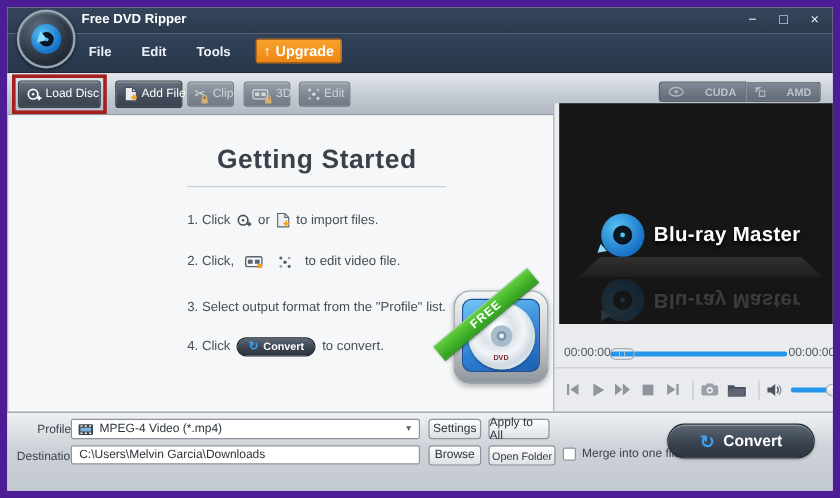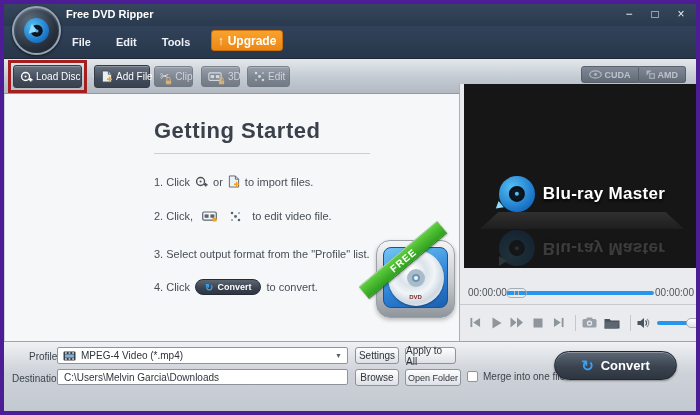--- a/index.html
+++ b/index.html
@@ -1,17 +1,17 @@
 <!DOCTYPE html>
 <html><head>
 <meta charset="utf-8">
 <style>
   * { margin:0; padding:0; box-sizing:border-box; }
   html,body { width:700px; height:415px; font-family:"Liberation Sans",sans-serif; }
-  .window { position:relative; width:700px; height:415px; background:#cfd4da; border:4px solid #4c1d95; overflow:hidden; }
+  .window { position:relative; width:700px; height:415px; background:#cfd4da; border:6px solid #4c1d95; overflow:hidden; }
 
   
   .titlebar { position:absolute; left:0; top:0; right:0; height:22px;
     background:linear-gradient(180deg,#35465c,#2b3a4e); }
   .app-title { position:absolute; left:62px; top:4px; color:#fff; font-size:11px; font-weight:bold; }
   .win-controls { position:absolute; right:8px; top:2px; display:flex; gap:12px; }
   .win-btn { color:#e8edf3; font-size:12px; width:14px; text-align:center; cursor:default; line-height:17px; }
 
   
   .menubar { position:absolute; left:0; top:22px; right:0; height:33px;
@@ -50,29 +50,29 @@
   .tb-sep { width:1px; height:15px; background:#2c343f; margin:0 2px 0 3px; box-shadow:1px 0 0 rgba(255,255,255,.2); }
   .tb-caret { font-size:6px; color:#dfe4ea; padding:0 6px 0 3px; }
   .load-disc { left:9px; width:69px; }
   .add-file { left:90px; width:56px; }
   .clip-btn { left:150px; width:39px; top:7px; height:21px; }
   .btn-3d { left:197px; width:39px; top:7px; height:21px; }
   .edit-btn { left:243px; width:43px; top:7px; height:21px; }
   .lock-badge { position:relative; margin-left:-4px; margin-top:8px; }
   .highlight-red { position:absolute; left:4px; top:1px; width:79px; height:33px; border:3px solid #a51f1f; z-index:3; }
   .gpu-group { position:absolute; right:10px; top:7px; display:flex; }
-  .gpu-btn { height:17px; display:flex; align-items:center; gap:3px; padding:0 7px;
+  .gpu-btn { height:17px; display:flex; align-items:center; gap:18px; padding:0 7px;
     background:linear-gradient(180deg,#6b7582,#4a5462); border:1px solid #3d4652; color:#b9c1ca;
     font-size:9px; font-weight:bold; opacity:.8; }
   .gpu-btn:first-child { border-radius:3px 0 0 3px; }
   .gpu-btn:last-child { border-radius:0 3px 3px 0; border-left:none; }
 
   
   .content { position:absolute; left:1px; top:90px; width:454px; height:247px; background:#f5f7f9; }
-  .gs { position:absolute; left:149px; top:24px; }
+  .gs { position:absolute; left:149px; top:24px;text-align:center; }
   .gs-title { font-size:22px; font-weight:bold; color:#3a414b; letter-spacing:.5px; }
   .gs-rule { width:216px; height:1px; background:#c9cfd6; margin-top:9px; }
   .step { display:flex; align-items:center; gap:5px; font-size:11px; color:#474e56; white-space:nowrap; }
   .step-1 { margin-top:21px; } .step-2 { margin-top:22px; } .step-3 { margin-top:26px; } .step-4 { margin-top:19px; }
   .mini-convert { height:16px; padding:0 9px; border-radius:9px; display:inline-flex; align-items:center; gap:4px;
     background:linear-gradient(180deg,#5d6774,#39424e 60%,#2e3641); border:1px solid #242b34;
     color:#fff; font-size:9px; font-weight:bold; }
   .mini-convert .cicon { color:#3aa0f0; font-size:10px; font-weight:bold; }
 
   

